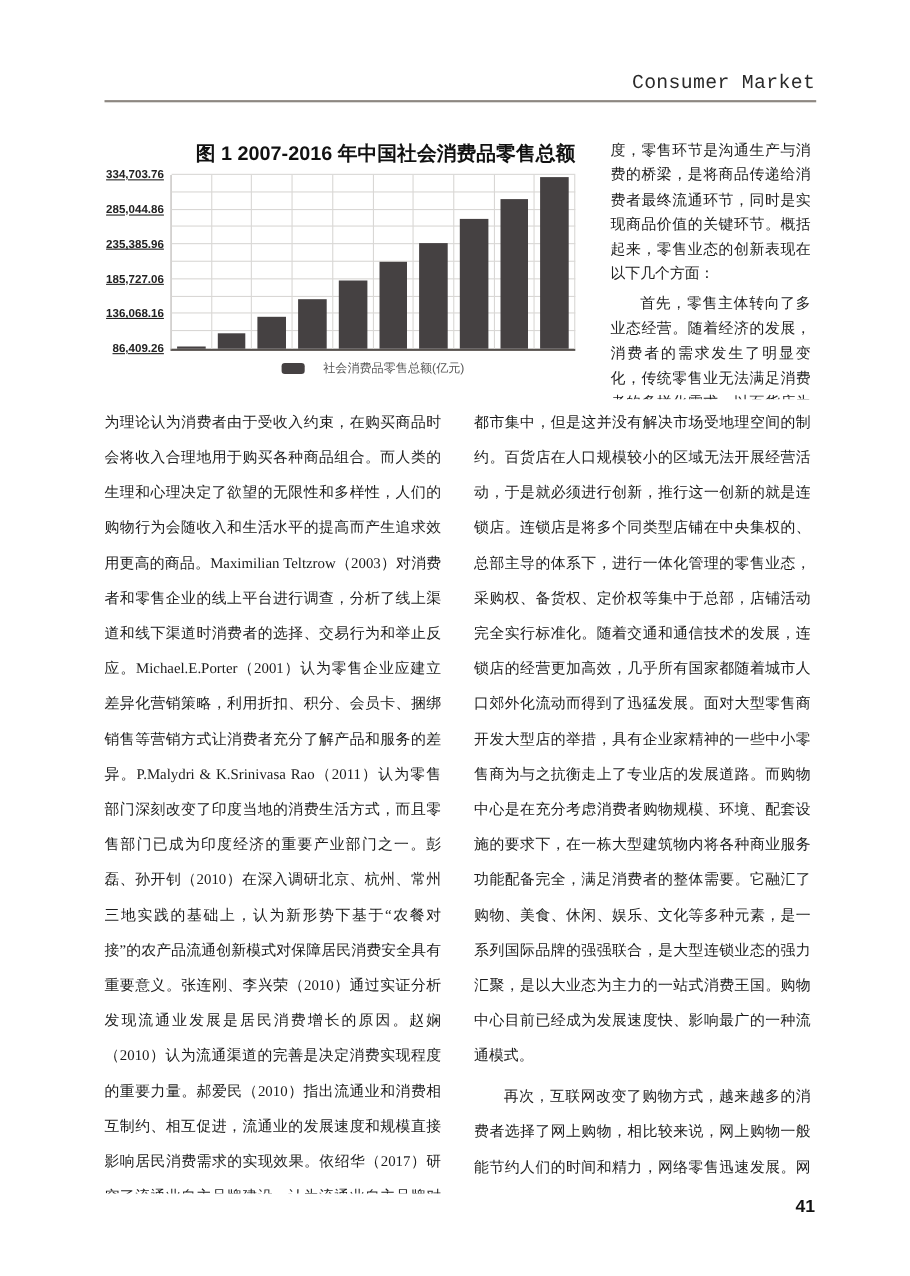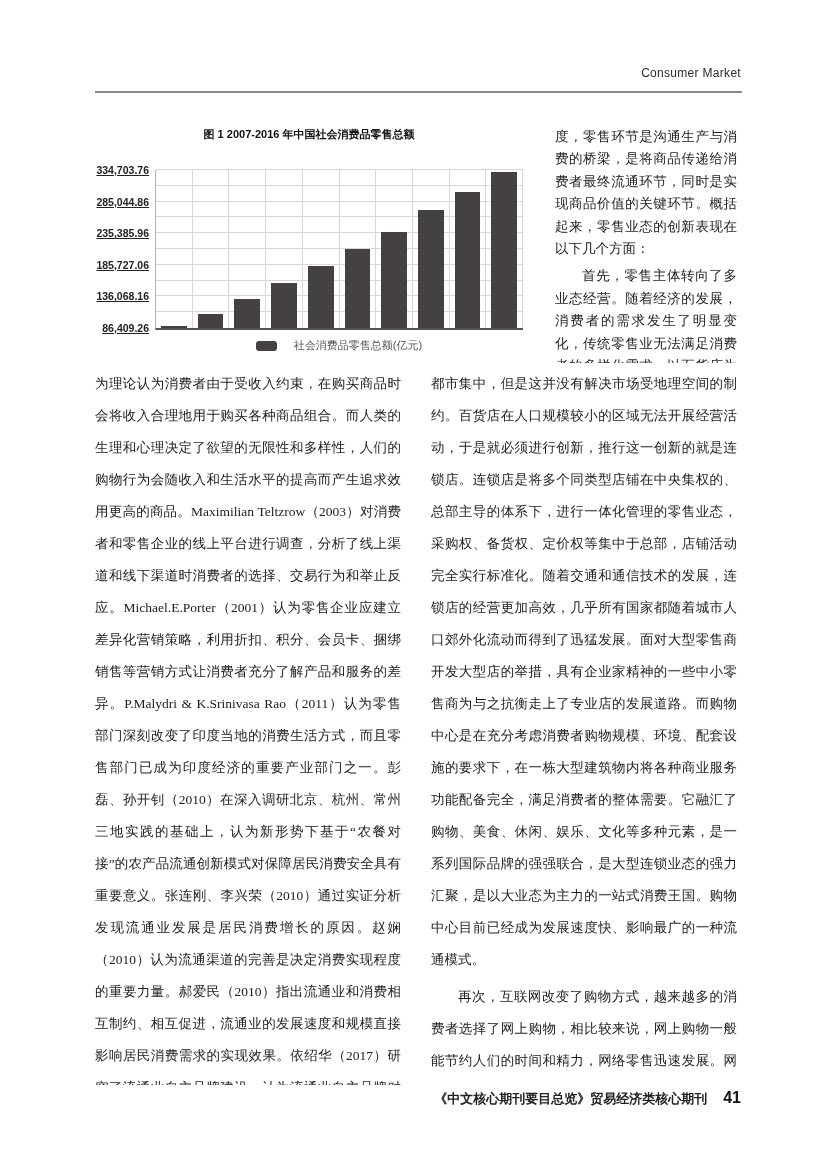--- a/index.html
+++ b/index.html
@@ -1,29 +1,29 @@
 <!DOCTYPE html>
 <html><head>
 <meta charset="utf-8">
 <style>
   html,body{margin:0;padding:0;background:#ffffff;}
   body{width:827px;height:1160px;position:relative;overflow:hidden;
        font-family:"Liberation Serif","DejaVu Serif",serif;color:#1c1c1c;}
   .page{position:absolute;inset:0;}
 
   
-  .hdr-label{position:absolute;top:66px;right:86px;font-family:Liberation Sans, sans-serif;
-             font-size:12px;color:#2a2a2a;letter-spacing:.3px;}
+  .hdr-label{position:absolute;top:66px;right:86px;font-family:Liberation Mono, monospace;
+             font-size:18px;color:#2a2a2a;letter-spacing:.3px;}
   .hdr-rule{position:absolute;top:91px;left:95px;width:647px;height:2px;background:#8d8781;}
 
   
   .top-row{position:absolute;top:121px;left:95px;width:647px;height:242px;display:flex;}
   figure{margin:0;width:428px;}
-  .fig-title{text-align:center;font-family:"Liberation Sans","DejaVu Sans",sans-serif;
-             font-weight:bold;font-size:11px;color:#111;margin:6px 0 28px 0;}
+  .fig-title{text-align:right;font-family:"Liberation Sans","DejaVu Sans",sans-serif;
+             font-weight:bold;font-size:18px;color:#111;margin:6px 0 8px 0;}
   .chart-body{display:flex;}
   .y-axis{position:relative;width:60px;height:158px;flex:none;}
   .ytick{position:absolute;right:6px;transform:translateY(50%);
          font-family:"Liberation Sans","DejaVu Sans",sans-serif;font-weight:bold;
          font-size:10.5px;color:#222;white-space:nowrap;text-decoration:underline;}
   .plot{position:relative;flex:1;height:158px;border-left:1px solid #b5b2af;
         border-bottom:2px solid #57524e;display:flex;align-items:flex-end;}
   .grid-h{position:absolute;left:0;right:0;height:1px;background:#d9d7d5;z-index:0;}
   .bar-cell{position:relative;z-index:1;flex:1;height:100%;display:flex;align-items:flex-end;
             justify-content:center;border-right:1px solid #d9d7d5;}
@@ -138,17 +138,16 @@
     </div>
 
     <div class="col">
       <p>都市集中，但是这并没有解决市场受地理空间的制约。百货店在人口规模较小的区域无法开展经营活动，于是就必须进行创新，推行这一创新的就是连锁店。连锁店是将多个同类型店铺在中央集权的、总部主导的体系下，进行一体化管理的零售业态，采购权、备货权、定价权等集中于总部，店铺活动完全实行标准化。随着交通和通信技术的发展，连锁店的经营更加高效，几乎所有国家都随着城市人口郊外化流动而得到了迅猛发展。面对大型零售商开发大型店的举措，具有企业家精神的一些中小零售商为与之抗衡走上了专业店的发展道路。而购物中心是在充分考虑消费者购物规模、环境、配套设施的要求下，在一栋大型建筑物内将各种商业服务功能配备完全，满足消费者的整体需要。它融汇了购物、美食、休闲、娱乐、文化等多种元素，是一系列国际品牌的强强联合，是大型连锁业态的强力汇聚，是以大业态为主力的一站式消费王国。购物中心目前已经成为发展速度快、影响最广的一种流通模式。</p>
       <p class="indent">再次，互联网改变了购物方式，越来越多的消费者选择了网上购物，相比较来说，网上购物一般能节约人们的时间和精力，网络零售迅速发展。网络零售不同于传统的商店，不需要店面、货架、营业员等，商家在因特网上自设网站，展示商品，顾客通过网络浏览展示的商品，进行选择和购买。这是全新的分销渠道，由于租金和人力成本的降低，无存货样品、全天候服务和无国界区域界限等特点，克服了信息流通的障碍，增加了零售市场的竞争程度。</p>
 
     </div>
   </div>
 
   <div class="footer">
-    <span class="footer-journal">《中文核心期刊要目总览》贸易经济类核心期刊</span>
     <span class="footer-page">41</span>
   </div>
 
 </div>
 
 </body></html>

